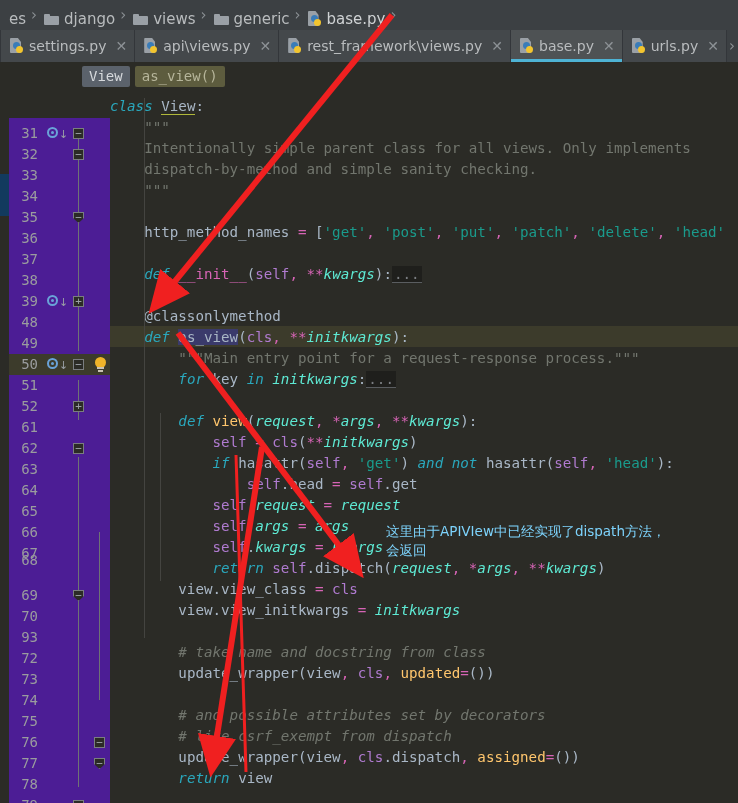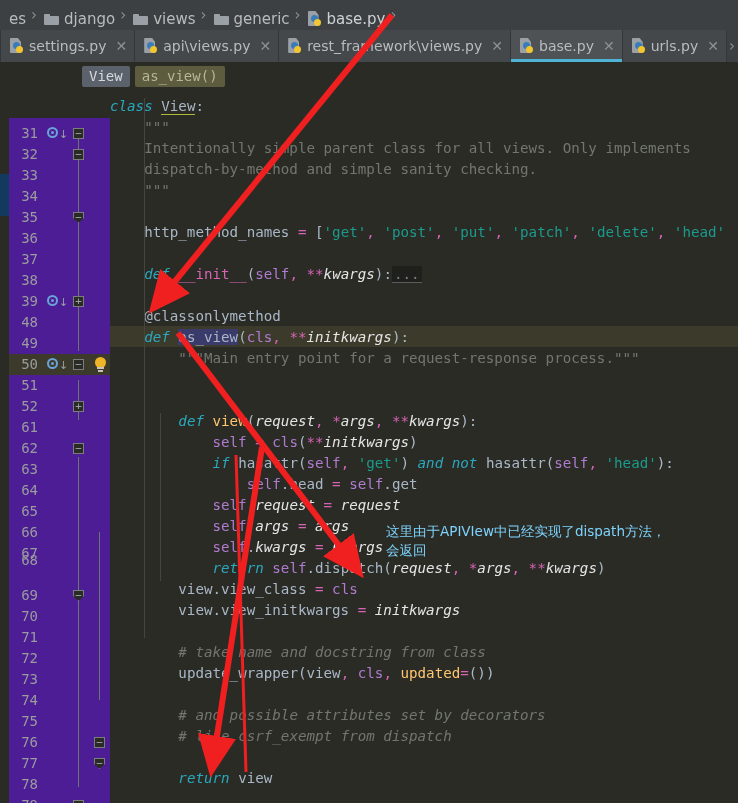--- a/index.html
+++ b/index.html
@@ -147,21 +147,21 @@
     color: #a9b7c6;
   }            
   .kb  { color: #2aa8bd; font-style: italic; }  
   .cls-name { color: #a9b7c6; border-bottom: 1px solid #b0b83a; }
   .fnname { color: #ffc66d; }
   .fncall { color: #a9b7c6; }
   .str { color: #1a9b8c; }
   .com { color: #72766e; font-style: italic; }
   .doc { color: #72766e; }
   .self { color: #b07bd0; }
-  .ital { color: #e5e5e5; font-style: italic; }
+  .ital { color: #5eead4; font-style: italic; }
   .dunder { color: #d664b5; }
   .op  { color: #d664b5; }
 
   .fold {
     background: #1f1f1c; color: #7b7e82; padding: 0 2px;
     border-bottom: 1px solid #5a5d60;
   }
   .sel-token { background: #3a3a6b; }
   .caret {
     display: inline-block; width: 2px; height: 16px;
@@ -401,21 +401,21 @@
         <div class="row" style="top: 432px;">
           <div class="lineno">68</div>
         </div>
         <div class="row" style="top: 467px;">
           <div class="lineno">69</div>
         </div>
         <div class="row" style="top: 488px;">
           <div class="lineno">70</div>
         </div>
         <div class="row" style="top: 509px;">
-          <div class="lineno">71</div>
+          <div class="lineno">93</div>
         </div>
         <div class="row" style="top: 530px;">
           <div class="lineno">72</div>
         </div>
         <div class="row" style="top: 551px;">
           <div class="lineno">73</div>
         </div>
         <div class="row" style="top: 572px;">
           <div class="lineno">74</div>
         </div>
@@ -533,20 +533,23 @@
         </div>
         <div class="row" style="top: 215px;">
           <div class="code">    @classonlymethod</div>
         </div>
         <div class="row row-hl" style="top: 236px;">
           <div class="code">    <span class="kb">def</span> <span class="caret"></span><span class="sel-token">as_view</span>(<span class="self">cls</span><span class="op">,</span> <span class="op">*</span><span class="op">*</span><span class="ital">initkwargs</span>):</div>
         </div>
         <div class="row" style="top: 257px;">
           <div class="code"><span class="doc">        """Main entry point for a request-response process."""</span></div>
         </div>
+        <div class="row" style="top: 278px;">
+          <div class="code">        <span class="kb">for</span> key <span class="kb">in</span> <span class="ital">initkwargs</span>:<span class="fold">...</span></div>
+        </div>
         <div class="row" style="top: 299px;">
           <div class="code"></div>
         </div>
         <div class="row" style="top: 320px;">
           <div class="code">        <span class="kb">def</span> <span class="fnname">view</span>(<span class="ital">request</span><span class="op">,</span> <span class="op">*</span><span class="ital">args</span><span class="op">,</span> <span class="op">*</span><span class="op">*</span><span class="ital">kwargs</span>):</div>
         </div>
         <div class="row" style="top: 341px;">
           <div class="code">            <span class="self">self</span> <span class="op">=</span> <span class="self">cls</span>(<span class="op">*</span><span class="op">*</span><span class="ital">initkwargs</span>)</div>
         </div>
         <div class="row" style="top: 362px;">
@@ -583,20 +586,23 @@
           <div class="code">        <span class="fncall">update_wrapper</span>(view<span class="op">,</span> <span class="self">cls</span><span class="op">,</span> <span class="fnname">updated</span><span class="op">=</span>())</div>
         </div>
         <div class="row" style="top: 593px;">
           <div class="code"></div>
         </div>
         <div class="row" style="top: 614px;">
           <div class="code">        <span class="com"># and possible attributes set by decorators</span></div>
         </div>
         <div class="row" style="top: 635px;">
           <div class="code">        <span class="com"># like csrf_exempt from dispatch</span></div>
+        </div>
+        <div class="row" style="top: 656px;">
+          <div class="code">        <span class="fncall">update_wrapper</span>(view<span class="op">,</span> <span class="self">cls</span>.dispatch<span class="op">,</span> <span class="fnname">assigned</span><span class="op">=</span>())</div>
         </div>
         <div class="row" style="top: 677px;">
           <div class="code">        <span class="kb">return</span> view</div>
         </div>
         <div class="row" style="top: 698px;">
           <div class="code"></div>
         </div>
         <div class="indent-guide" style="left: 34px; top: 8px; height: 215px;"></div>
         <div class="indent-guide" style="left: 34px; top: 218px; height: 330px;"></div>
         <div class="indent-guide" style="left: 50px; top: 323px; height: 168px;"></div>

